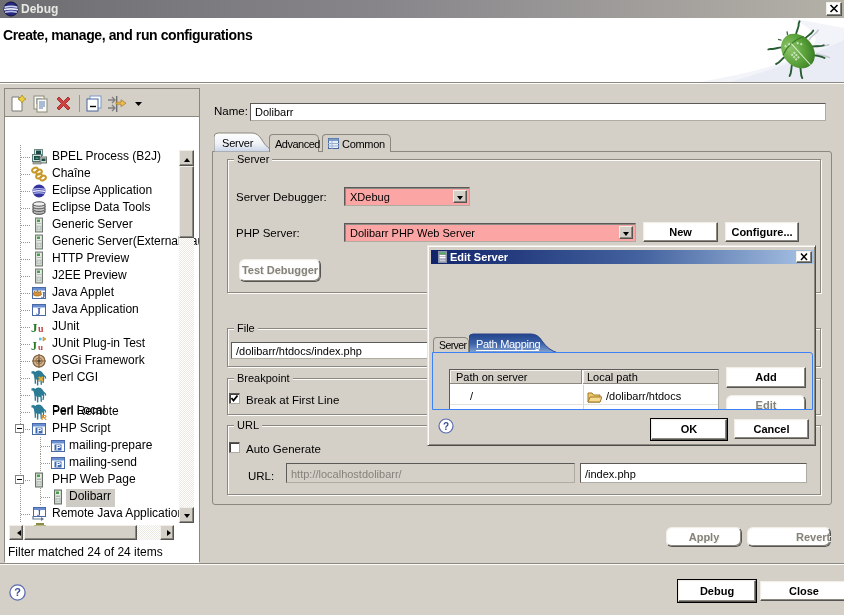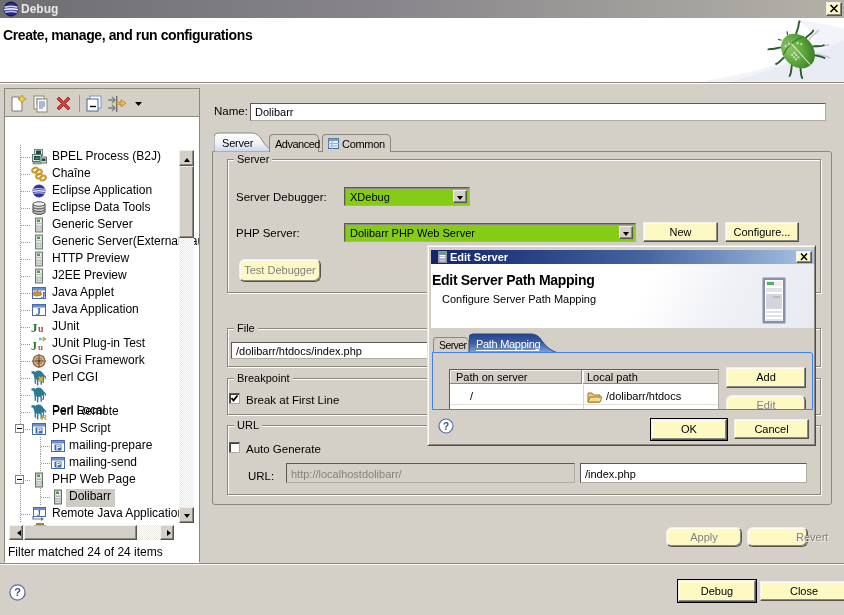--- a/index.html
+++ b/index.html
@@ -1,31 +1,31 @@
 <!DOCTYPE html>
 <html><head>
 <meta charset="utf-8">
 <style>
 * { margin:0; padding:0; box-sizing:border-box; }
 html,body { width:844px; height:615px; overflow:hidden; }
 body { font-family:"Liberation Sans",sans-serif; font-size:11px; background:#d4d0c8; color:#000; position:relative; }
 .abs { position:absolute; }
 .b { font-weight:bold; }
 
-.btn { position:absolute; background:#fef9c3; border:1px solid; border-color:#f2efe9 #565450 #565450 #f2efe9; box-shadow:inset -1px -1px 0 #8a887f, inset 1px 1px 0 #fdfcfa; text-align:center; font-size:11px; }
+.btn { position:absolute; background:#ffffff; border:1px solid; border-color:#f2efe9 #565450 #565450 #f2efe9; box-shadow:inset -1px -1px 0 #8a887f, inset 1px 1px 0 #fdfcfa; text-align:center; font-size:11px;font-weight:bold; }
 .dis { color:#84827a; text-shadow:1px 1px 0 #f4f2ed;border-radius:6px; }
 
 .inp { position:absolute; background:#fff; border:1px solid; border-color:#5c5a58 #aeaba3 #aeaba3 #5c5a58; font-size:11px; }
 .inp .txt { position:absolute; left:4px; top:2px; white-space:nowrap; }
 
 .grp { position:absolute; border:1px solid #8a887f; box-shadow:1px 1px 0 #fdfcfa, inset 1px 1px 0 #fdfcfa; }
 .grp-lab { position:absolute; top:-7px; left:6px; background:#d4d0c8; padding:0 3px; font-size:11px; }
 .lab { position:absolute; white-space:nowrap; font-size:11.5px; }
 
-.combo { position:absolute; background:#84cc16; border:1px solid; border-color:#5c5a58 #aeaba3 #aeaba3 #5c5a58; box-shadow:inset 1px 1px 0 #8c8a85; }
+.combo { position:absolute; background:#fca5a5; border:1px solid; border-color:#5c5a58 #aeaba3 #aeaba3 #5c5a58; box-shadow:inset 1px 1px 0 #8c8a85; }
 .combo .ct { position:absolute; left:5px; top:3px; white-space:nowrap; }
 .cbtn { position:absolute; top:2px; background:#d4d0c8; border:1px solid; border-color:#f2efe9 #565450 #565450 #f2efe9; box-shadow:inset -1px -1px 0 #8a887f; }
 .cbtn:after { content:""; position:absolute; left:50%; top:50%; margin:-1px 0 0 -3px; border:3px solid transparent; border-top:4px solid #000; }
 .dotv { position:absolute; width:1px; background-image:linear-gradient(#9a978f 1px, transparent 1px); background-size:1px 2px; }
 .doth { position:absolute; height:1px; background-image:linear-gradient(90deg,#9a978f 1px, transparent 1px); background-size:2px 1px; }
 
 .sbtn { position:absolute; background:#d4d0c8; border:1px solid; border-color:#f2efe9 #565450 #565450 #f2efe9; box-shadow:inset -1px -1px 0 #8a887f; }
 .arr { position:absolute; width:0; height:0; border:3px solid transparent; }
 
 .tab { position:absolute; background:#d4d0c8; border:1px solid #8a887f; border-bottom:none; border-radius:4px 5px 0 0; font-size:11px; }
@@ -464,21 +464,21 @@
 <div class="lab" style="left:246px;top:443px;">Auto Generate</div>
 <div class="lab" style="left:248px;top:470px;">URL:</div>
 <div class="inp" style="left:286px;top:463px;width:289px;height:20px;background:#d4d0c8;">
     <div class="txt" style="color:#84827a;top:4px;">http://localhostdolibarr/</div>
   </div>
 <div class="inp" style="left:580px;top:463px;width:227px;height:20px;">
     <div class="txt" style="top:4px;">/index.php</div>
   </div>
 
 <div class="btn dis" style="left:666px;top:527px;width:76px;height:20px;line-height:18px;">Apply</div>
-<div class="btn dis" style="left:747px;top:527px;width:61px;height:20px;line-height:18px;padding-left:48px;">Revert</div>
+<div class="btn dis" style="left:747px;top:527px;width:84px;height:20px;line-height:18px;padding-left:48px;">Revert</div>
 
 <div class="abs" style="left:0;top:563px;width:844px;height:1px;background:#8a887f;"></div>
 <div class="abs" style="left:0;top:564px;width:844px;height:1px;background:#fdfcfa;"></div>
 
 <svg class="abs" style="left:9px;top:584px" width="17" height="17" viewBox="0 0 17 17">
   <circle cx="8.5" cy="8.5" r="7.6" fill="#fff" stroke="#5a6eae" stroke-width="1.3"></circle>
   <text x="8.5" y="12.2" text-anchor="middle" font-size="11" font-weight="bold" fill="#39518e" font-family="Liberation Sans">?</text>
 </svg>
 
 <div class="abs" style="left:677px;top:579px;width:80px;height:24px;border:1px solid #000;background:#d4d0c8;">
@@ -497,38 +497,20 @@
       <rect x="2.5" y="8.5" width="6" height="2" fill="#c8ccd8"></rect>
     </svg>
     <div class="abs b" style="left:19px;top:1px;color:#fff;font-size:11px;">Edit Server</div>
     <div class="btn" style="right:2px;top:1px;width:16px;height:12px;">
         <svg width="14" height="10" viewBox="0 0 14 10" style="position:absolute;left:0;top:0">
           <path d="M4 1.5 L10 8 M10 1.5 L4 8" stroke="#000" stroke-width="1.5"></path>
         </svg>
       </div>
   </div>
 
-  <div class="abs" style="left:3px;top:18px;width:383px;height:64px;background:linear-gradient(115deg,#ffffff 55%,#f0f1f6 75%,#e8eaf2 100%);">
-    <div class="abs b" style="left:1px;top:7.5px;font-size:14px;letter-spacing:-0.3px;">Edit Server Path Mapping</div>
-    <div class="abs" style="left:11px;top:29px;font-size:11px;">Configure Server Path Mapping</div>
-    <svg class="abs" style="left:331px;top:13px" width="26" height="48" viewBox="0 0 26 48">
-      <rect x="0.5" y="0.5" width="23" height="46" fill="#8890a8" rx="1"></rect>
-      <rect x="3" y="3" width="18" height="41" fill="#fff"></rect>
-      <rect x="4" y="4" width="16" height="5" fill="#eceef4"></rect>
-      <rect x="5" y="5" width="7" height="3" fill="#55b060"></rect>
-      <rect x="4" y="11" width="16" height="4" fill="#dfe2ec"></rect>
-      <rect x="4" y="17" width="16" height="15" fill="#d2d5de"></rect>
-      <rect x="11" y="19" width="7" height="2" fill="#b8bcc8"></rect>
-      <g fill="#dfe2ec">
-          <rect x="4" y="34" width="16" height="2"></rect>
-          <rect x="4" y="38" width="16" height="2"></rect>
-          <rect x="4" y="42" width="16" height="2"></rect>
-        </g>
-    </svg>
-  </div>
 
   <div class="abs" style="left:5px;top:87px;width:380px;height:20px;">
     <div class="tab" style="left:0px;top:4px;width:36px;height:16px;background:#d4d0c8;">
         <div class="abs" style="left:5px;top:1px;letter-spacing:-0.6px;font-size:10.5px;">Server</div>
       </div>
     <svg class="abs" style="left:36px;top:0" width="92" height="20" viewBox="0 0 92 20">
       <defs>
           <linearGradient id="blutab" x1="0" y1="0" x2="0" y2="1">
         <stop offset="0" stop-color="#24448c"></stop>
             <stop offset="0.5" stop-color="#3c62a8"></stop>

